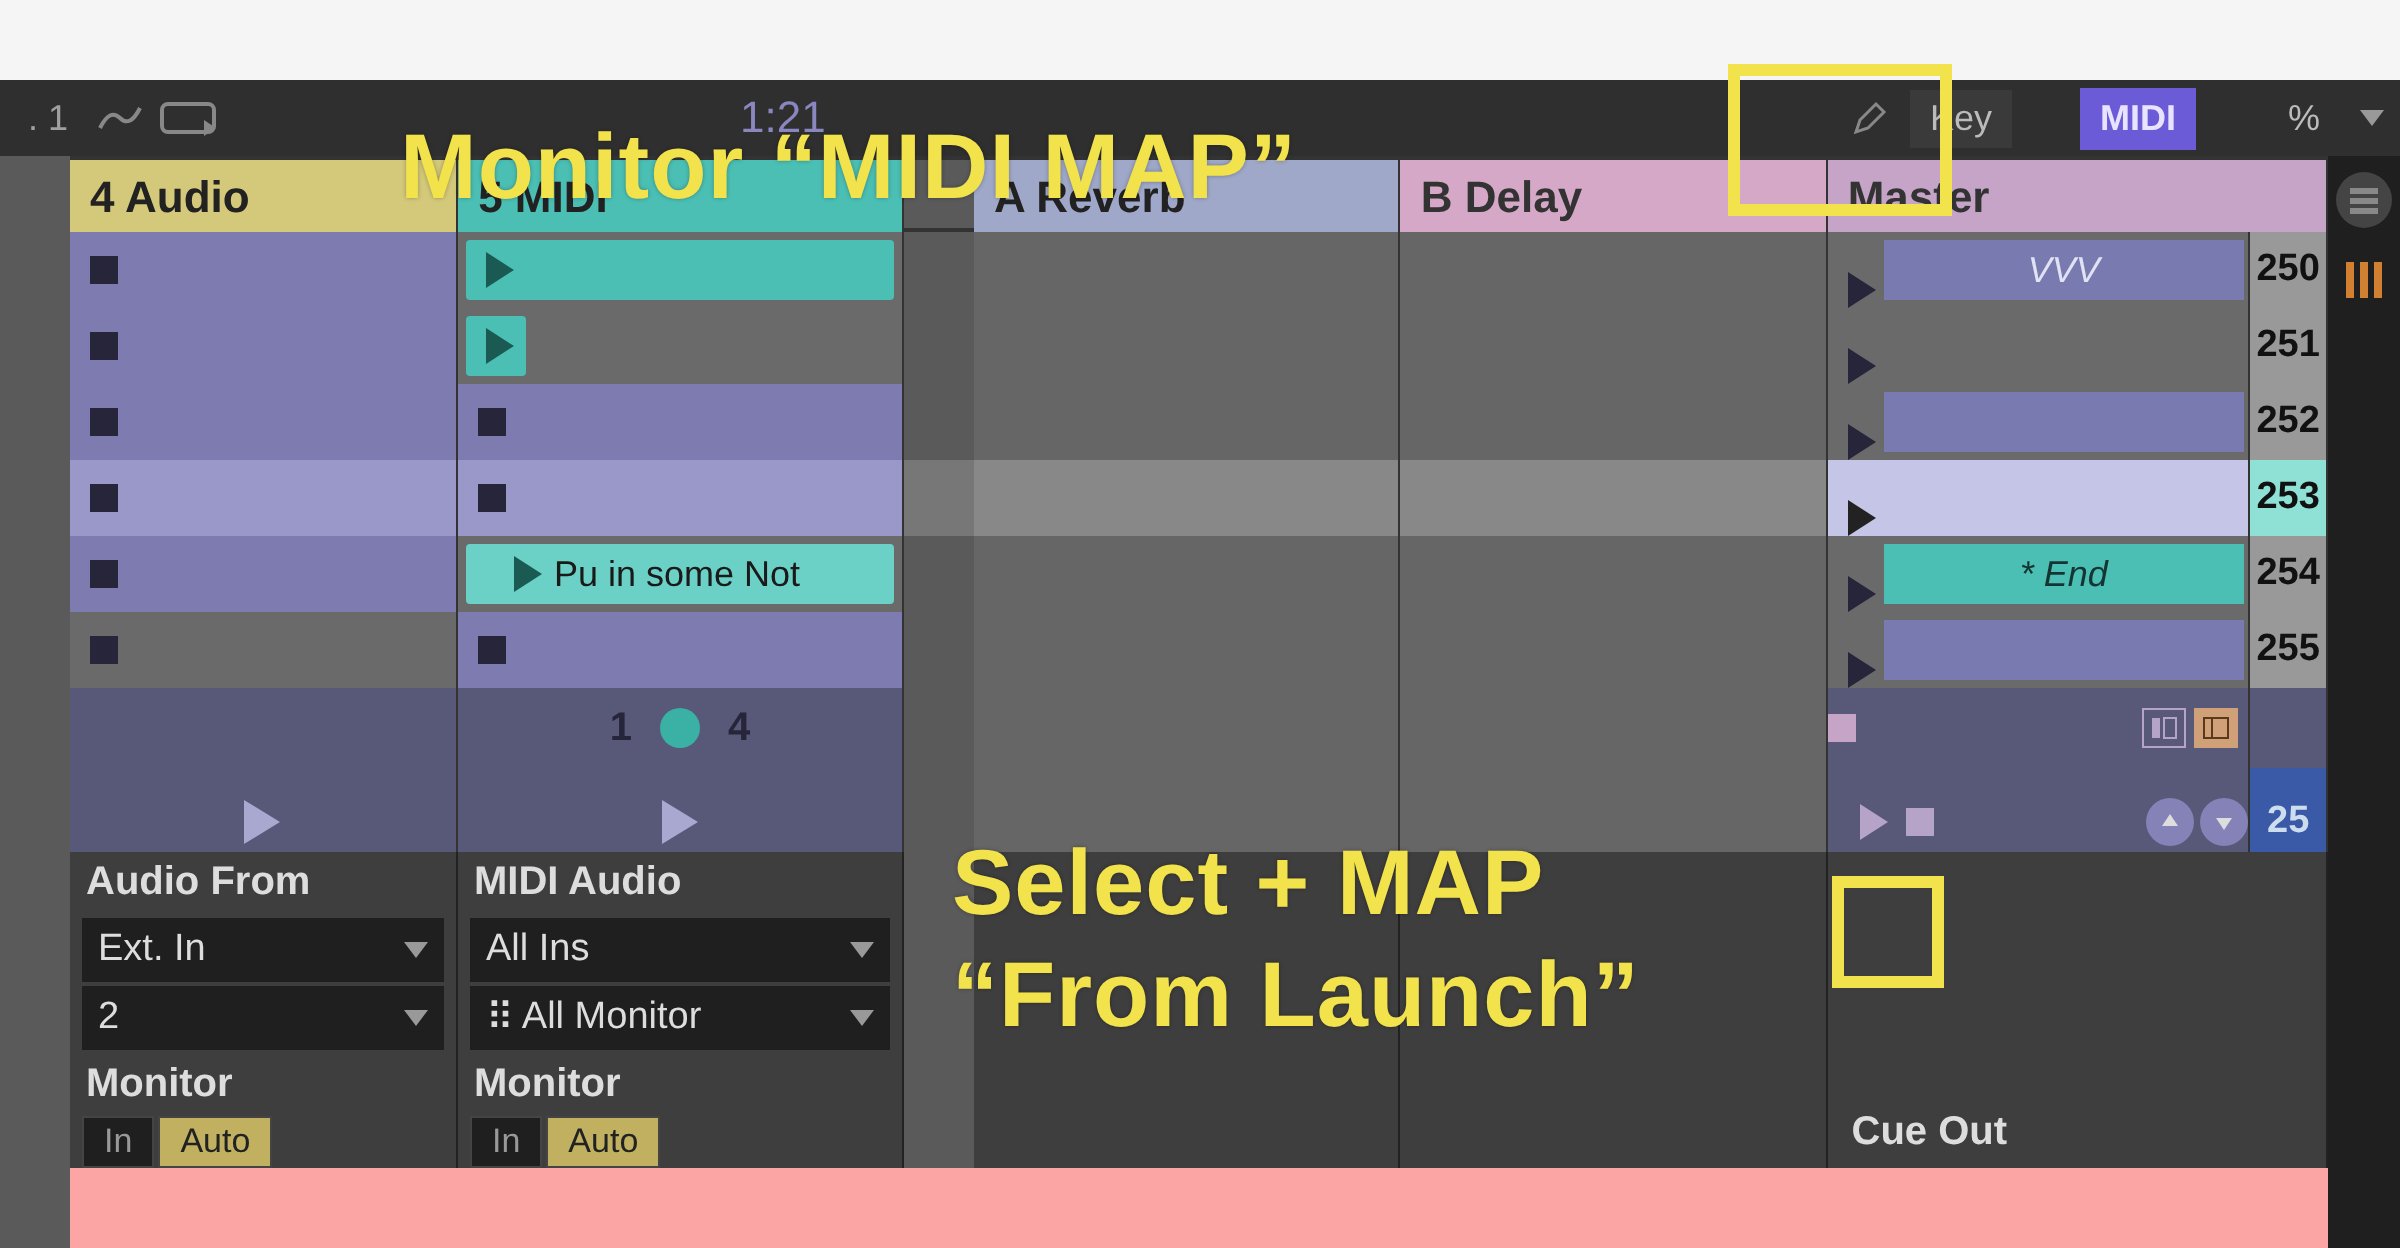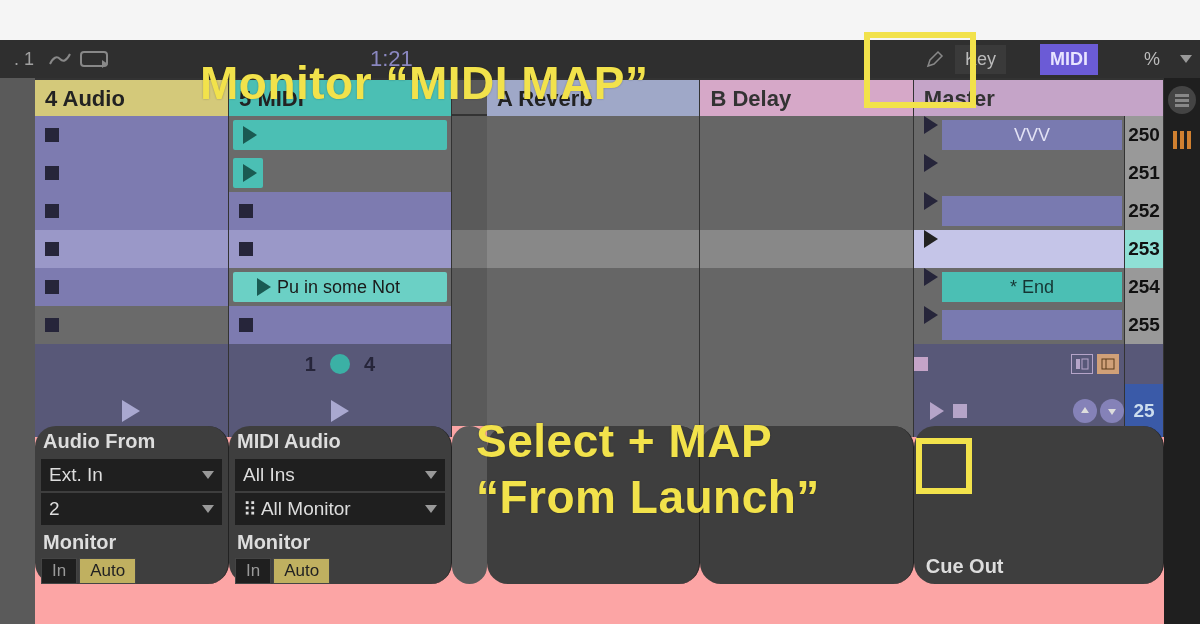--- a/index.html
+++ b/index.html
@@ -37,21 +37,21 @@
   .th-delay { width:220px; background:#d6a8c8; color:#333;}
   .th-master{ width:258px; background:#c5a4c8; color:#333;}
 
   
   .grid-row { display:flex; height:38px; border-bottom:1px solid #333; }
   .cell { height:38px; border-right:1px solid #333; display:flex; align-items:center;}
   .c-audio { width:200px; background:#7d7bb0; }
   .c-midi  { width:230px; background:#6a6a6a; }
   .c-gap   { width:36px; background:#5a5a5a; border-right:none;}
   .c-ret   { width:220px; background:#666; }
-  .c-master{ width:218px; background:#6a6a6a; display:flex; align-items:flex-start; }
+  .c-master{ width:218px; background:#6a6a6a; display:flex; align-items:flex-end;font-style:italic; }
   .c-tempo { width:40px; background:#999; color:#111; display:flex; align-items:center; justify-content:center; font-size:19px; font-weight:bold;}
 
   .stop-sq { width:14px; height:14px; background:#26253a; margin-left:10px; }
   .play-tri { width:0; height:0; border-left:14px solid #26253a; border-top:9px solid transparent; border-bottom:9px solid transparent; margin-left:10px;}
   .play-tri-big { width:0; height:0; border-left:18px solid #a9a8d0; border-top:11px solid transparent; border-bottom:11px solid transparent; margin:0 auto;}
   .clip-teal { background:#4bbfb4 !important; }
   .clip-teal-light { background:#6bd0c5 !important;padding-left:14px; }
   .clip-name { margin-left:6px; font-size:18px; color:#1a1a1a; font-weight:500; white-space:nowrap; overflow:hidden;}
   .clip-inner { height:30px; margin:4px; border-radius:2px; flex:1; display:flex; align-items:center;}
 
@@ -67,21 +67,21 @@
   .status-circle { width:20px; height:20px; border-radius:50%; background:#3bb0a5; }
 
   .track-play-row { display:flex; height:42px; border-bottom:2px solid #222;}
   .tp-cell { height:53px; border-right:1px solid #333; display:flex; align-items:center; justify-content:center; background:#585878;}
 
   .mini-icon { width:22px; height:20px; border:1px solid #b5a4c8; display:inline-flex; align-items:center; justify-content:center; margin:0 1px;}
   .mini-icon.orange { border-color:#d0a078; background:#d0a078;}
 
   
   .io-row { display:flex; }
-  .io-col { border-right:1px solid #222; background:#3e3e3e;border-radius:21px;}
+  .io-col { border-right:1px solid #222; background:#3e3e3e;}
   .io-lbl { color:#ddd; font-size:20px; font-weight:bold; padding:4px 8px;}
   .io-dd  { background:#1f1f1f; color:#ddd; margin:2px 6px; height:28px; display:flex; align-items:center; justify-content:space-between; padding:16px 8px; font-size:19px; font-weight:500;}
   .dd-arrow { width:0; height:0; border-left:6px solid transparent; border-right:6px solid transparent; border-top:8px solid #999;}
   .mon-btns { display:flex; gap:2px; padding:0 6px;}
   .mon-btn { background:#1f1f1f; border:1px solid #444; color:#999; padding:2px 10px; font-size:17px;}
   .mon-btn.on { background:#c0b060; color:#222;}
 
   
   .annot { position:absolute; color:#f2e24b; font-size:46px; font-weight:bold; letter-spacing:0.5px; pointer-events:none; text-shadow:0 0 2px rgba(0,0,0,0.3);}
   .highlight-box { position:absolute; border:6px solid #f2e24b; pointer-events:none;}

